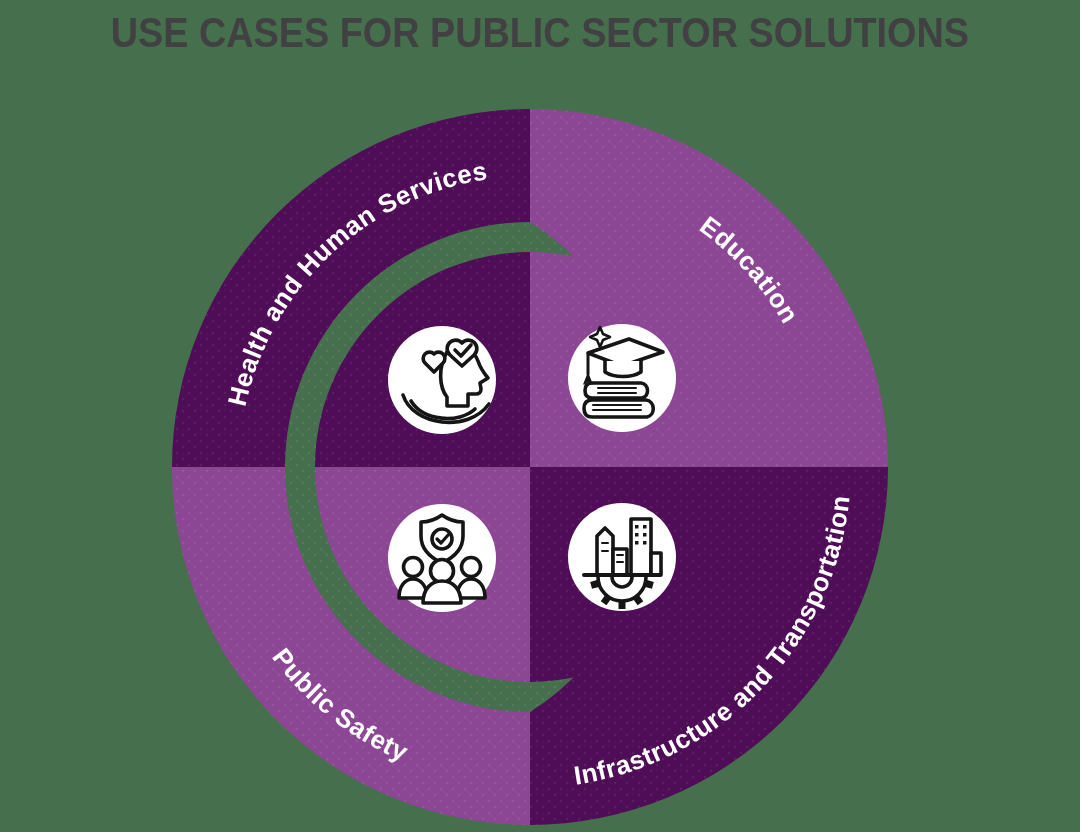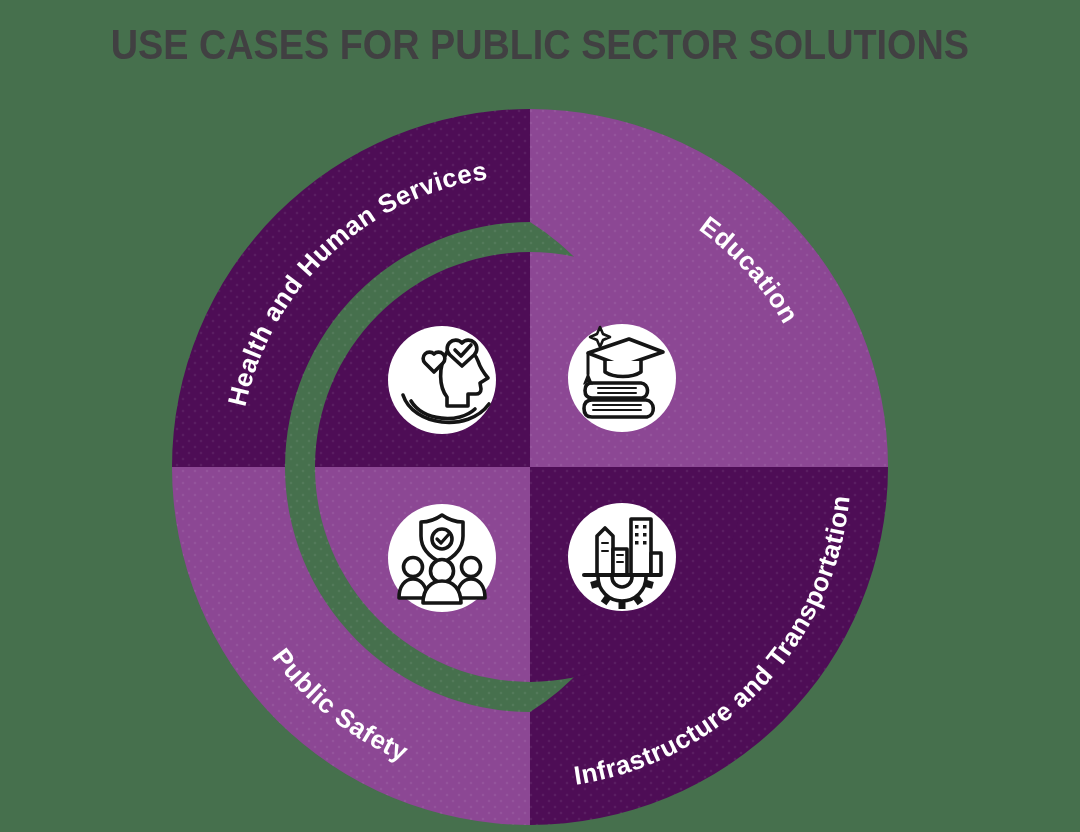--- a/index.html
+++ b/index.html
@@ -2,21 +2,21 @@
 <html><head>
 <meta charset="utf-8">
 <style>
   html,body{margin:0;padding:0;}
   body{
     width:1080px;height:832px;overflow:hidden;position:relative;
     background:#46704D;
     font-family:"Liberation Sans","DejaVu Sans",sans-serif;
   }
   .title-wrap{
-    position:absolute;top:22px;left:0;width:1080px;
+    position:absolute;top:10px;left:0;width:1080px;
     text-align:center;margin:0;
   }
   .title-inner{
     display:inline-block;
     font-size:42px;font-weight:bold;line-height:1.1;
     color:#414042;letter-spacing:0px;white-space:nowrap;
     transform:scaleX(0.90);transform-origin:center;
   }
   svg{position:absolute;left:0;top:0;}
   .ring-label{

